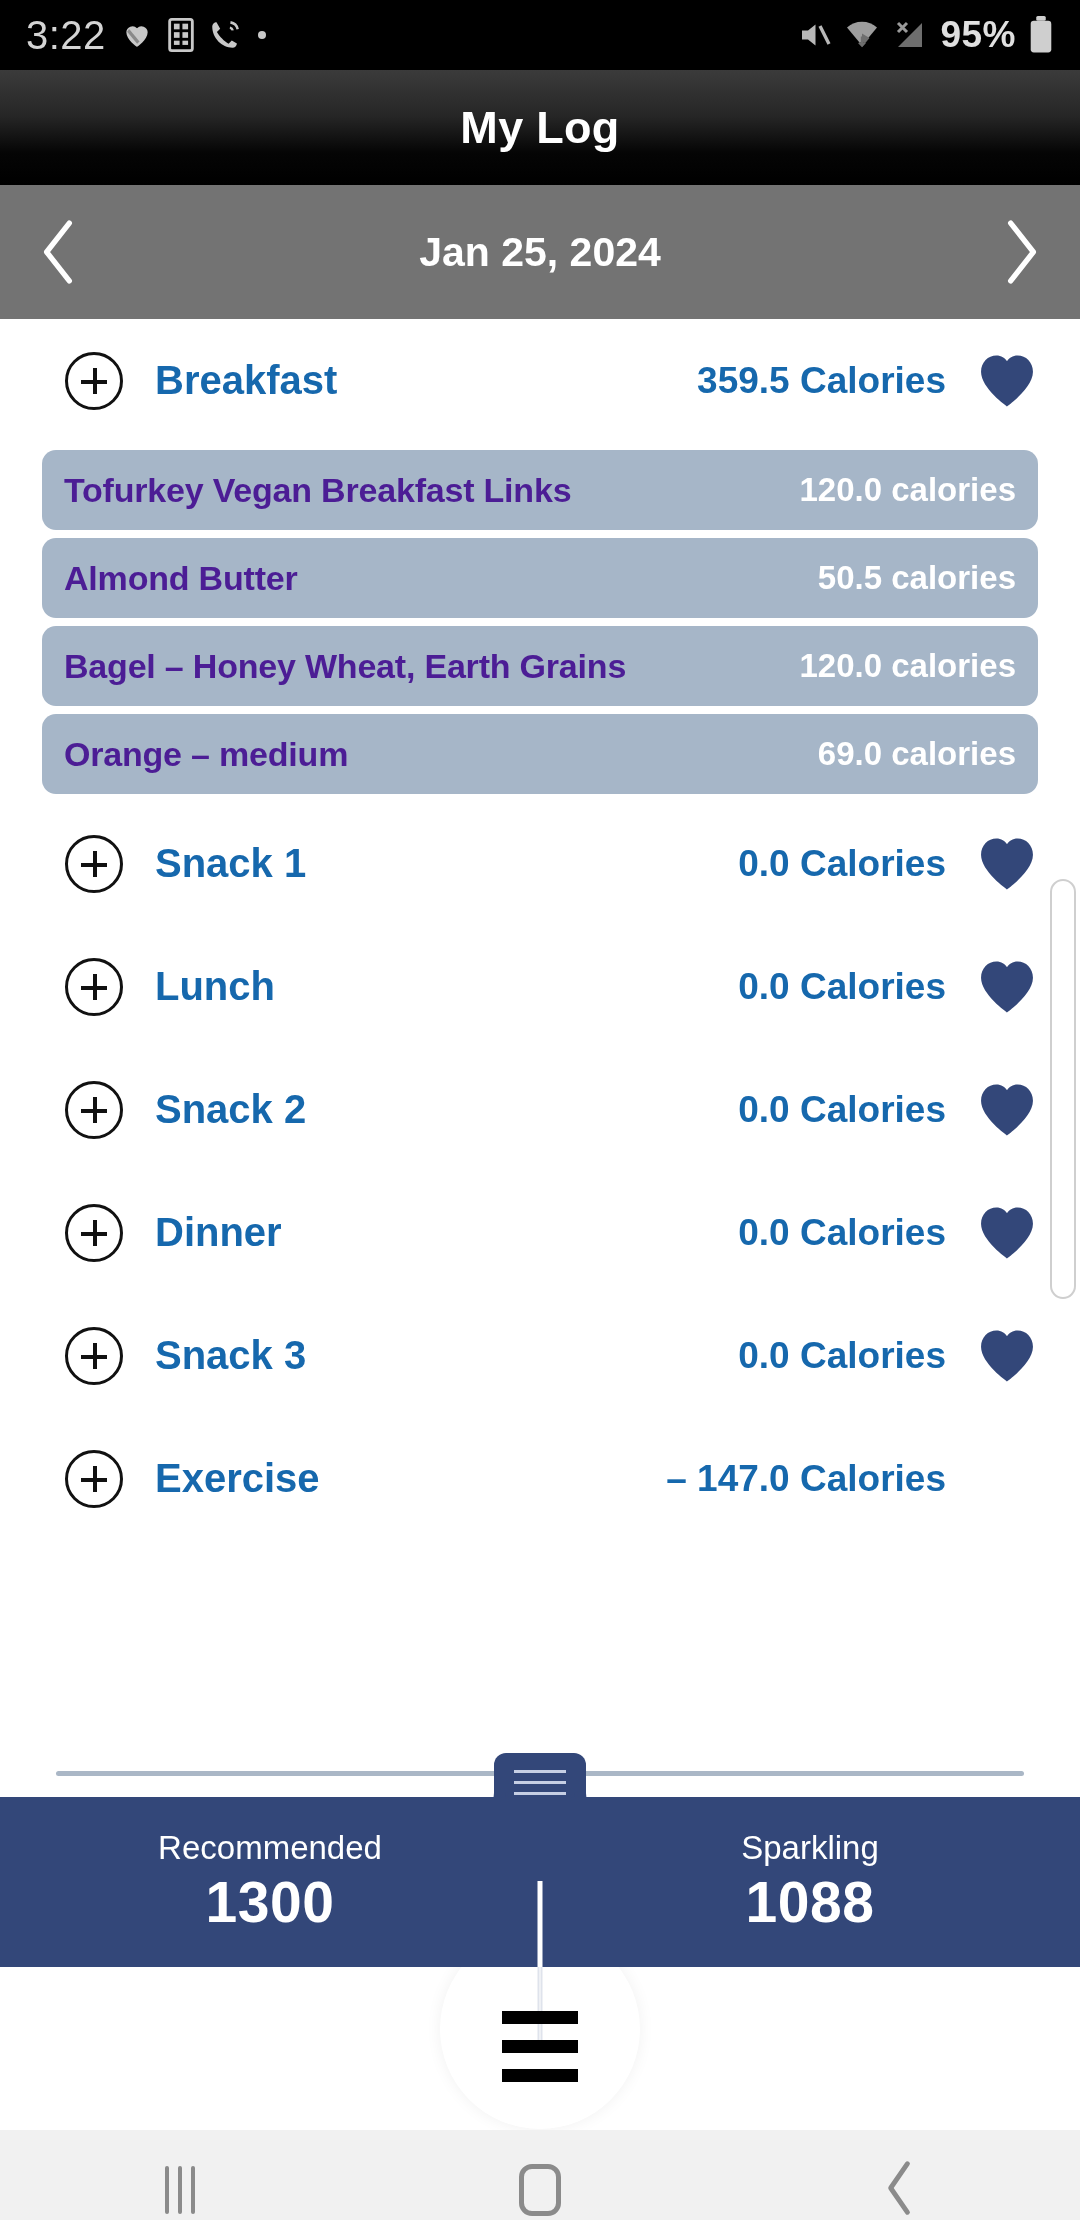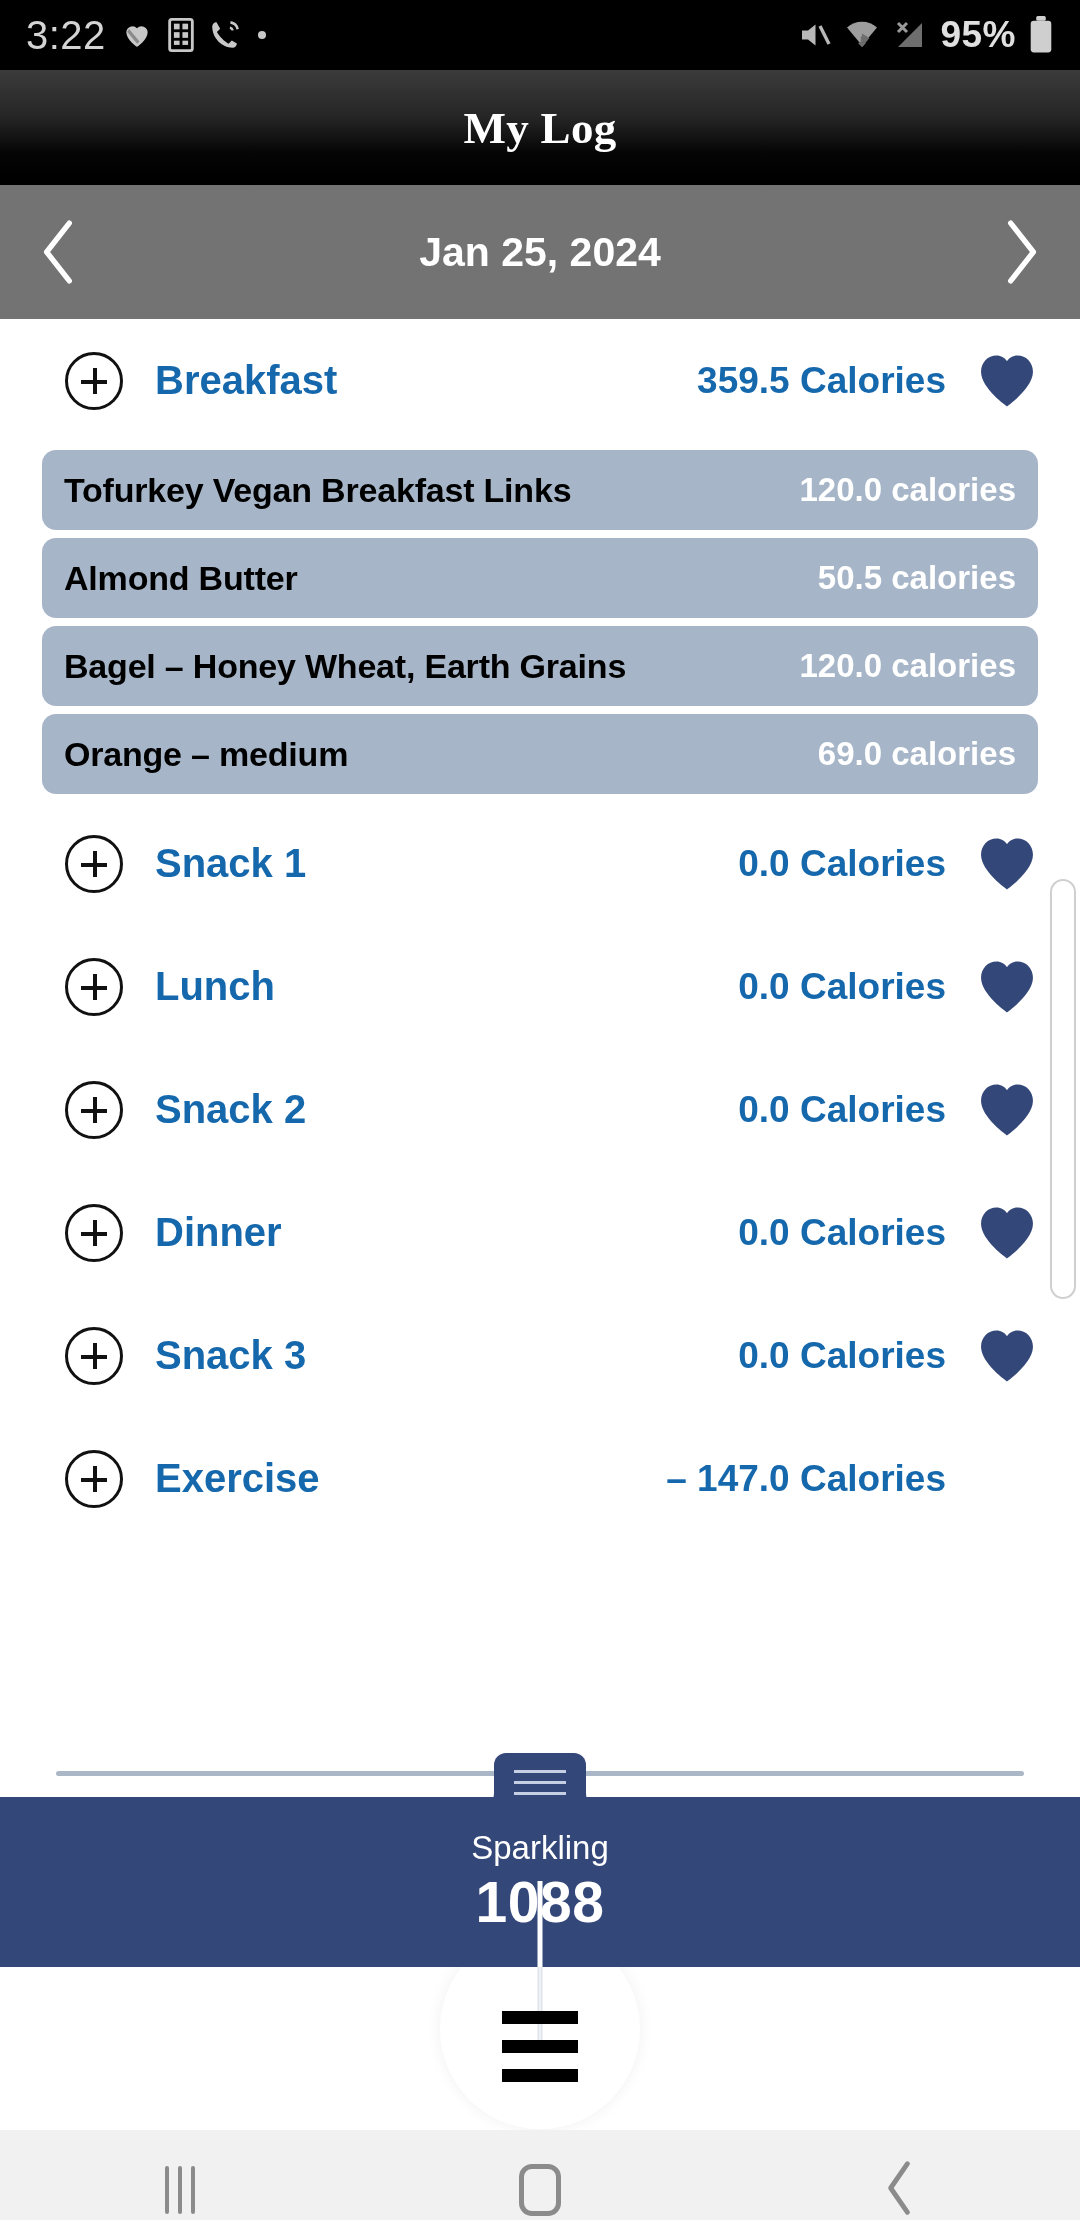--- a/index.html
+++ b/index.html
@@ -24,21 +24,21 @@
   .sb-batt-text { font-size:37px; font-weight:700; color:#e0e0e0; letter-spacing:0.5px; }
   .icon-svg { display:block; }
 
   
   .titlebar {
     height:115px;
     background:linear-gradient(to bottom,#3b3b3b 0%,#262626 40%,#050505 72%,#000000 100%);
     display:flex; align-items:center; justify-content:center;
   }
   .titlebar .title {
-    color:#ffffff; font-size:45px; font-weight:700; letter-spacing:0.3px;font-family:Liberation Serif, serif;
+    color:#ffffff; font-size:45px; font-weight:700; letter-spacing:0.3px;
   }
 
   
   .datebar {
     height:134px; background:#737373;
     display:flex; align-items:center; justify-content:space-between;
     padding:0 38px; position:relative;
   }
   .datebar .date-text {
     position:absolute; left:0; right:0; text-align:center;
@@ -86,21 +86,21 @@
 
   
   .food-pill {
     margin:8px 42px 8px 42px;
     height:80px; border-radius:14px;
     background:#a6b6c8;
     display:flex; align-items:center;
     padding:0 22px;
   }
   .food-name {
-    color:#000000; font-size:34px; font-weight:700; flex:1;
+    color:#4c1d95; font-size:34px; font-weight:700; flex:1;
     overflow:hidden; white-space:nowrap; text-overflow:ellipsis;
     letter-spacing:-0.2px;
   }
   .food-cals {
     color:#ffffff; font-size:33px; font-weight:700; white-space:nowrap;
   }
 
   
   .scroll-track {
     position:absolute; right:4px; top:560px;
@@ -370,20 +370,24 @@
   <div class="handle-line"></div>
   <div class="handle-tab">
     <span></span>
     <span></span>
     <span></span>
   </div>
 </div>
 
 <div class="summary">
   <div class="summary-col">
+    <div class="summary-label">Recommended</div>
+    <div class="summary-value">1300</div>
+  </div>
+  <div class="summary-col">
     <div class="summary-label">Sparkling</div>
     <div class="summary-value">1088</div>
   </div>
   <div class="summary-divider"></div>
 </div>
 
 <div class="bottom-area">
   <div class="bottom-dome"></div>
   <div class="divider-line"></div>
   <div class="hamburger">

